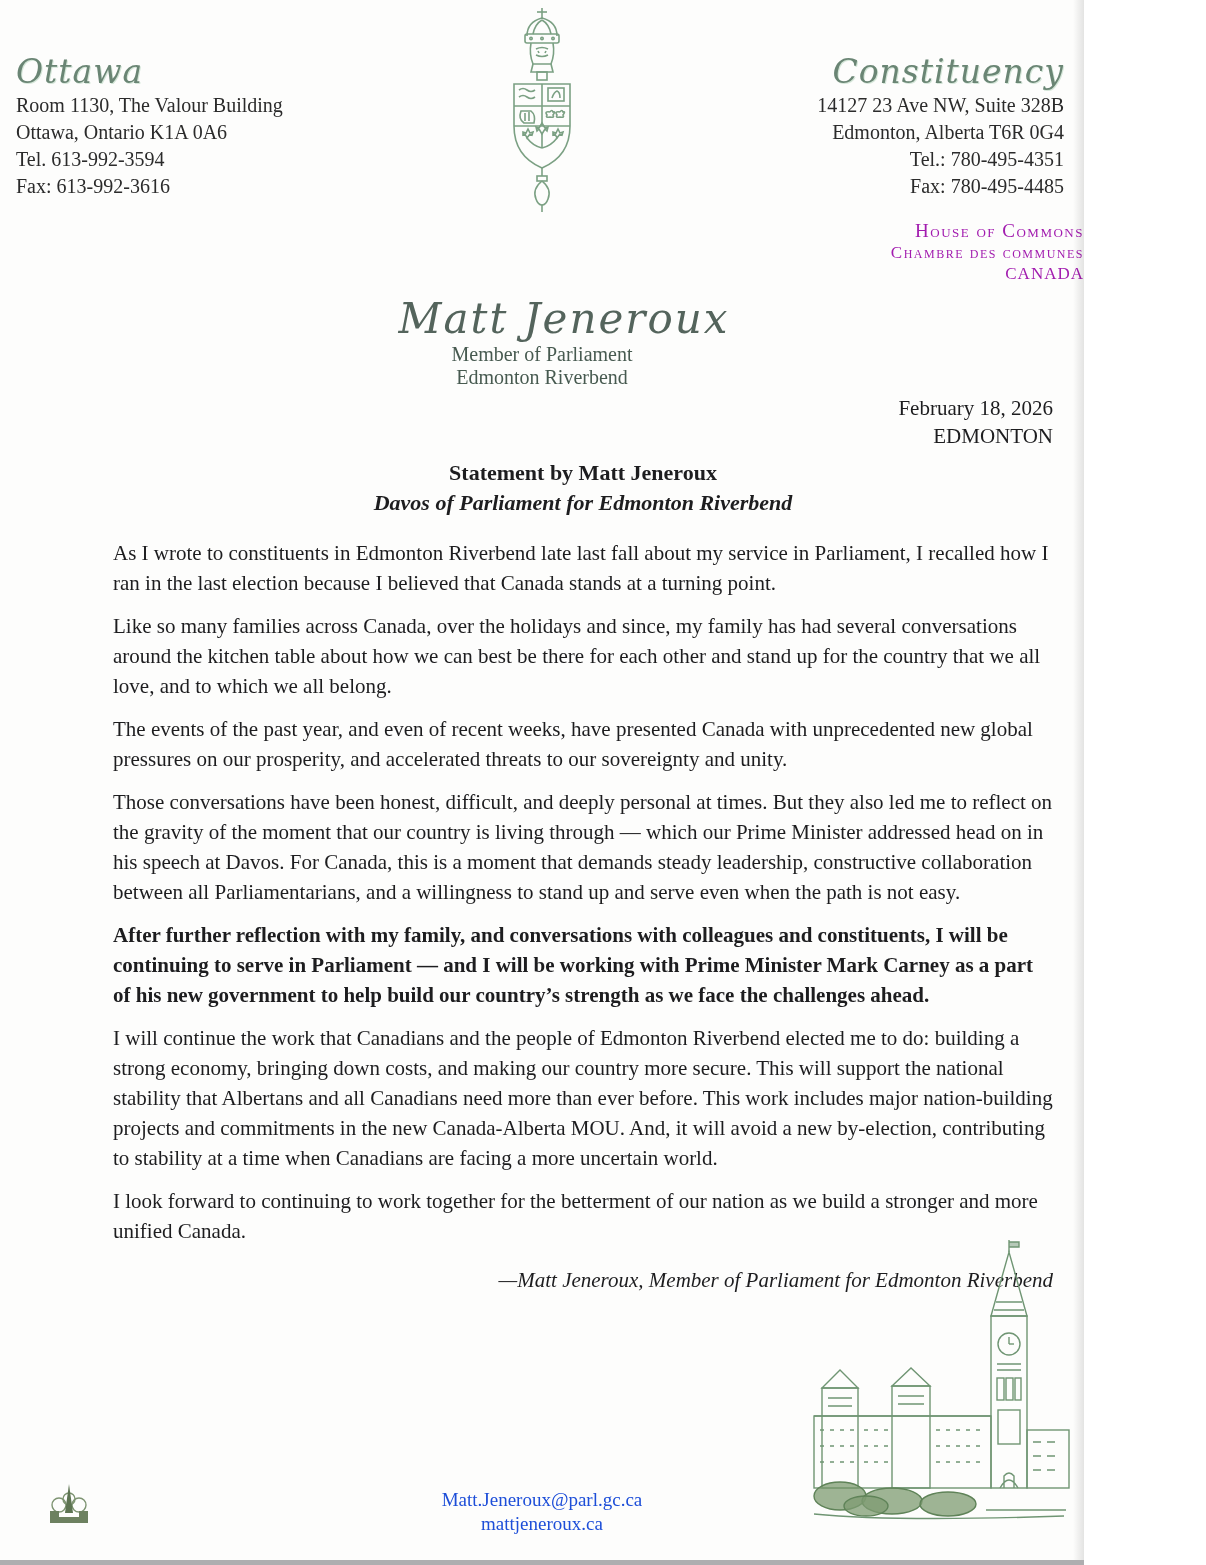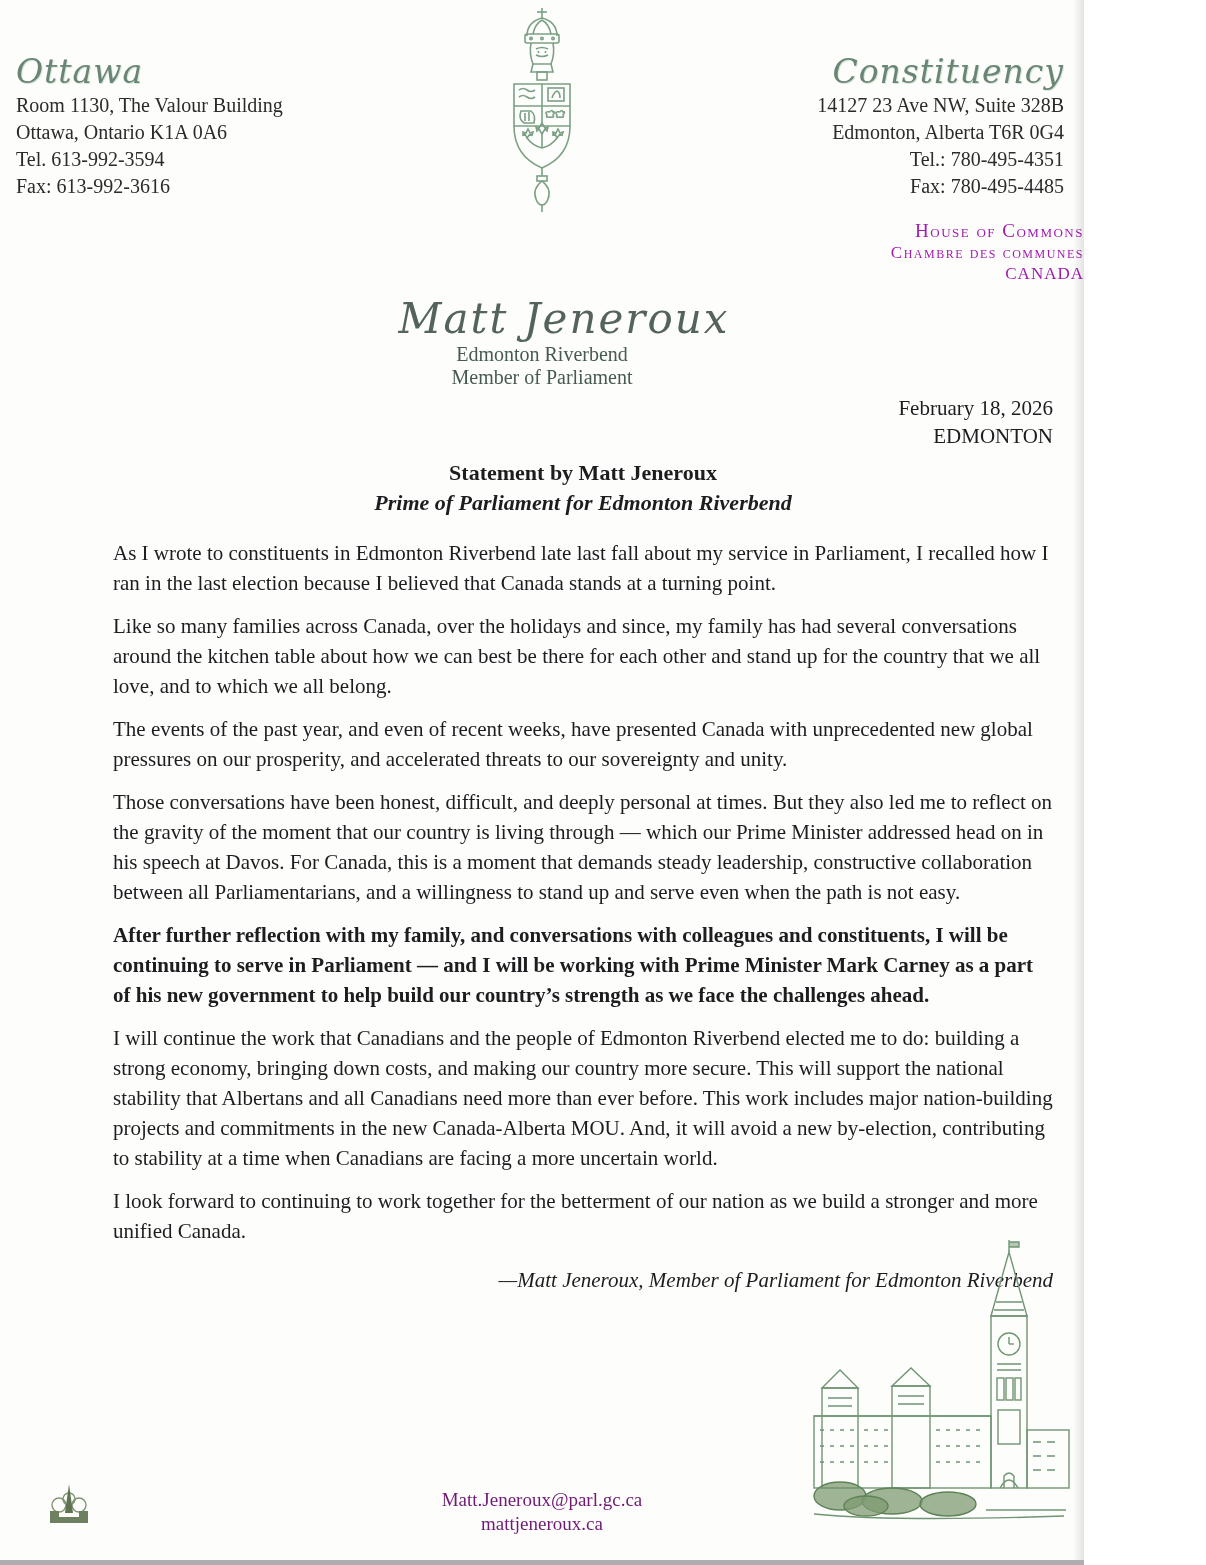--- a/index.html
+++ b/index.html
@@ -44,21 +44,21 @@
   .date-block{text-align:right;font-size:21px;line-height:28px;margin-bottom:8px;}
   .statement-heading{text-align:center;margin-bottom:20px;}
   .statement-heading .h1{font-size:22px;font-weight:bold;line-height:30px;}
   .statement-heading .h2{font-size:22px;font-weight:bold;font-style:italic;line-height:30px;}
   .paragraphs p{font-size:21px;line-height:30px;margin:0 0 13px 0;text-align:left;}
   .paragraphs p.bold{font-weight:bold;}
   .sig-line{margin-top:20px;text-align:right;font-size:21px;line-height:28px;}
   .sig-name{font-weight:normal;font-style:italic;}
   .sig-rest{font-style:italic;}
   
-  .footer{position:absolute;left:0;right:0;top:1488px;text-align:center;font-size:19px;line-height:24px;color:#701a75;}
+  .footer{position:absolute;left:0;right:0;top:1488px;text-align:center;font-size:19px;line-height:24px;color:#1d4ed8;}
   .parliament-sketch{position:absolute;right:6px;top:1238px;}
   .mini-logo{position:absolute;left:46px;top:1483px;}
   .scan-edge-bottom{position:absolute;left:0;right:0;bottom:0;height:5px;background:#aeaeb0;}
   .scan-edge-right{position:absolute;top:0;bottom:0;right:0;width:11px;background:linear-gradient(to right, rgba(0,0,0,0), rgba(0,0,0,0.10));}
 </style>
 </head>
 <body>
 
 <div class="page">
 
@@ -128,32 +128,32 @@
   </div>
 
   <div class="org-lines">
     <div class="org-line1">House of Commons</div>
     <div class="org-line2">Chambre des communes</div>
     <div class="org-line3">CANADA</div>
   </div>
 
   <div class="member-block">
     <div class="member-name">Matt Jeneroux</div>
+    <div class="member-sub">Member of Parliament</div>
     <div class="member-sub">Edmonton Riverbend</div>
-    <div class="member-sub">Member of Parliament</div>
   </div>
 
   <div class="letter-body">
     <div class="date-block">
       <div>February 18, 2026</div>
       <div>EDMONTON</div>
     </div>
     <div class="statement-heading">
       <div class="h1">Statement by Matt Jeneroux</div>
-      <div class="h2">Prime of Parliament for Edmonton Riverbend</div>
+      <div class="h2">Davos of Parliament for Edmonton Riverbend</div>
     </div>
     <div class="paragraphs">
 
     <p>As I wrote to constituents in Edmonton Riverbend late last fall about my service in Parliament, I recalled how I ran in the last election because I believed that Canada stands at a turning point.</p>
         <p>Like so many families across Canada, over the holidays and since, my family has had several conversations around the kitchen table about how we can best be there for each other and stand up for the country that we all love, and to which we all belong.</p>
         <p>The events of the past year, and even of recent weeks, have presented Canada with unprecedented new global pressures on our prosperity, and accelerated threats to our sovereignty and unity.</p>
         <p>Those conversations have been honest, difficult, and deeply personal at times. But they also led me to reflect on the gravity of the moment that our country is living through — which our Prime Minister addressed head on in his speech at Davos. For Canada, this is a moment that demands steady leadership, constructive collaboration between all Parliamentarians, and a willingness to stand up and serve even when the path is not easy.</p>
         <p class="bold">After further reflection with my family, and conversations with colleagues and constituents, I will be continuing to serve in Parliament — and I will be working with Prime Minister Mark Carney as a part of his new government to help build our country’s strength as we face the challenges ahead.</p>
         <p>I will continue the work that Canadians and the people of Edmonton Riverbend elected me to do: building a strong economy, bringing down costs, and making our country more secure. This will support the national stability that Albertans and all Canadians need more than ever before. This work includes major nation-building projects and commitments in the new Canada-Alberta MOU. And, it will avoid a new by-election, contributing to stability at a time when Canadians are facing a more uncertain world.</p>
         <p>I look forward to continuing to work together for the betterment of our nation as we build a stronger and more unified Canada.</p>

